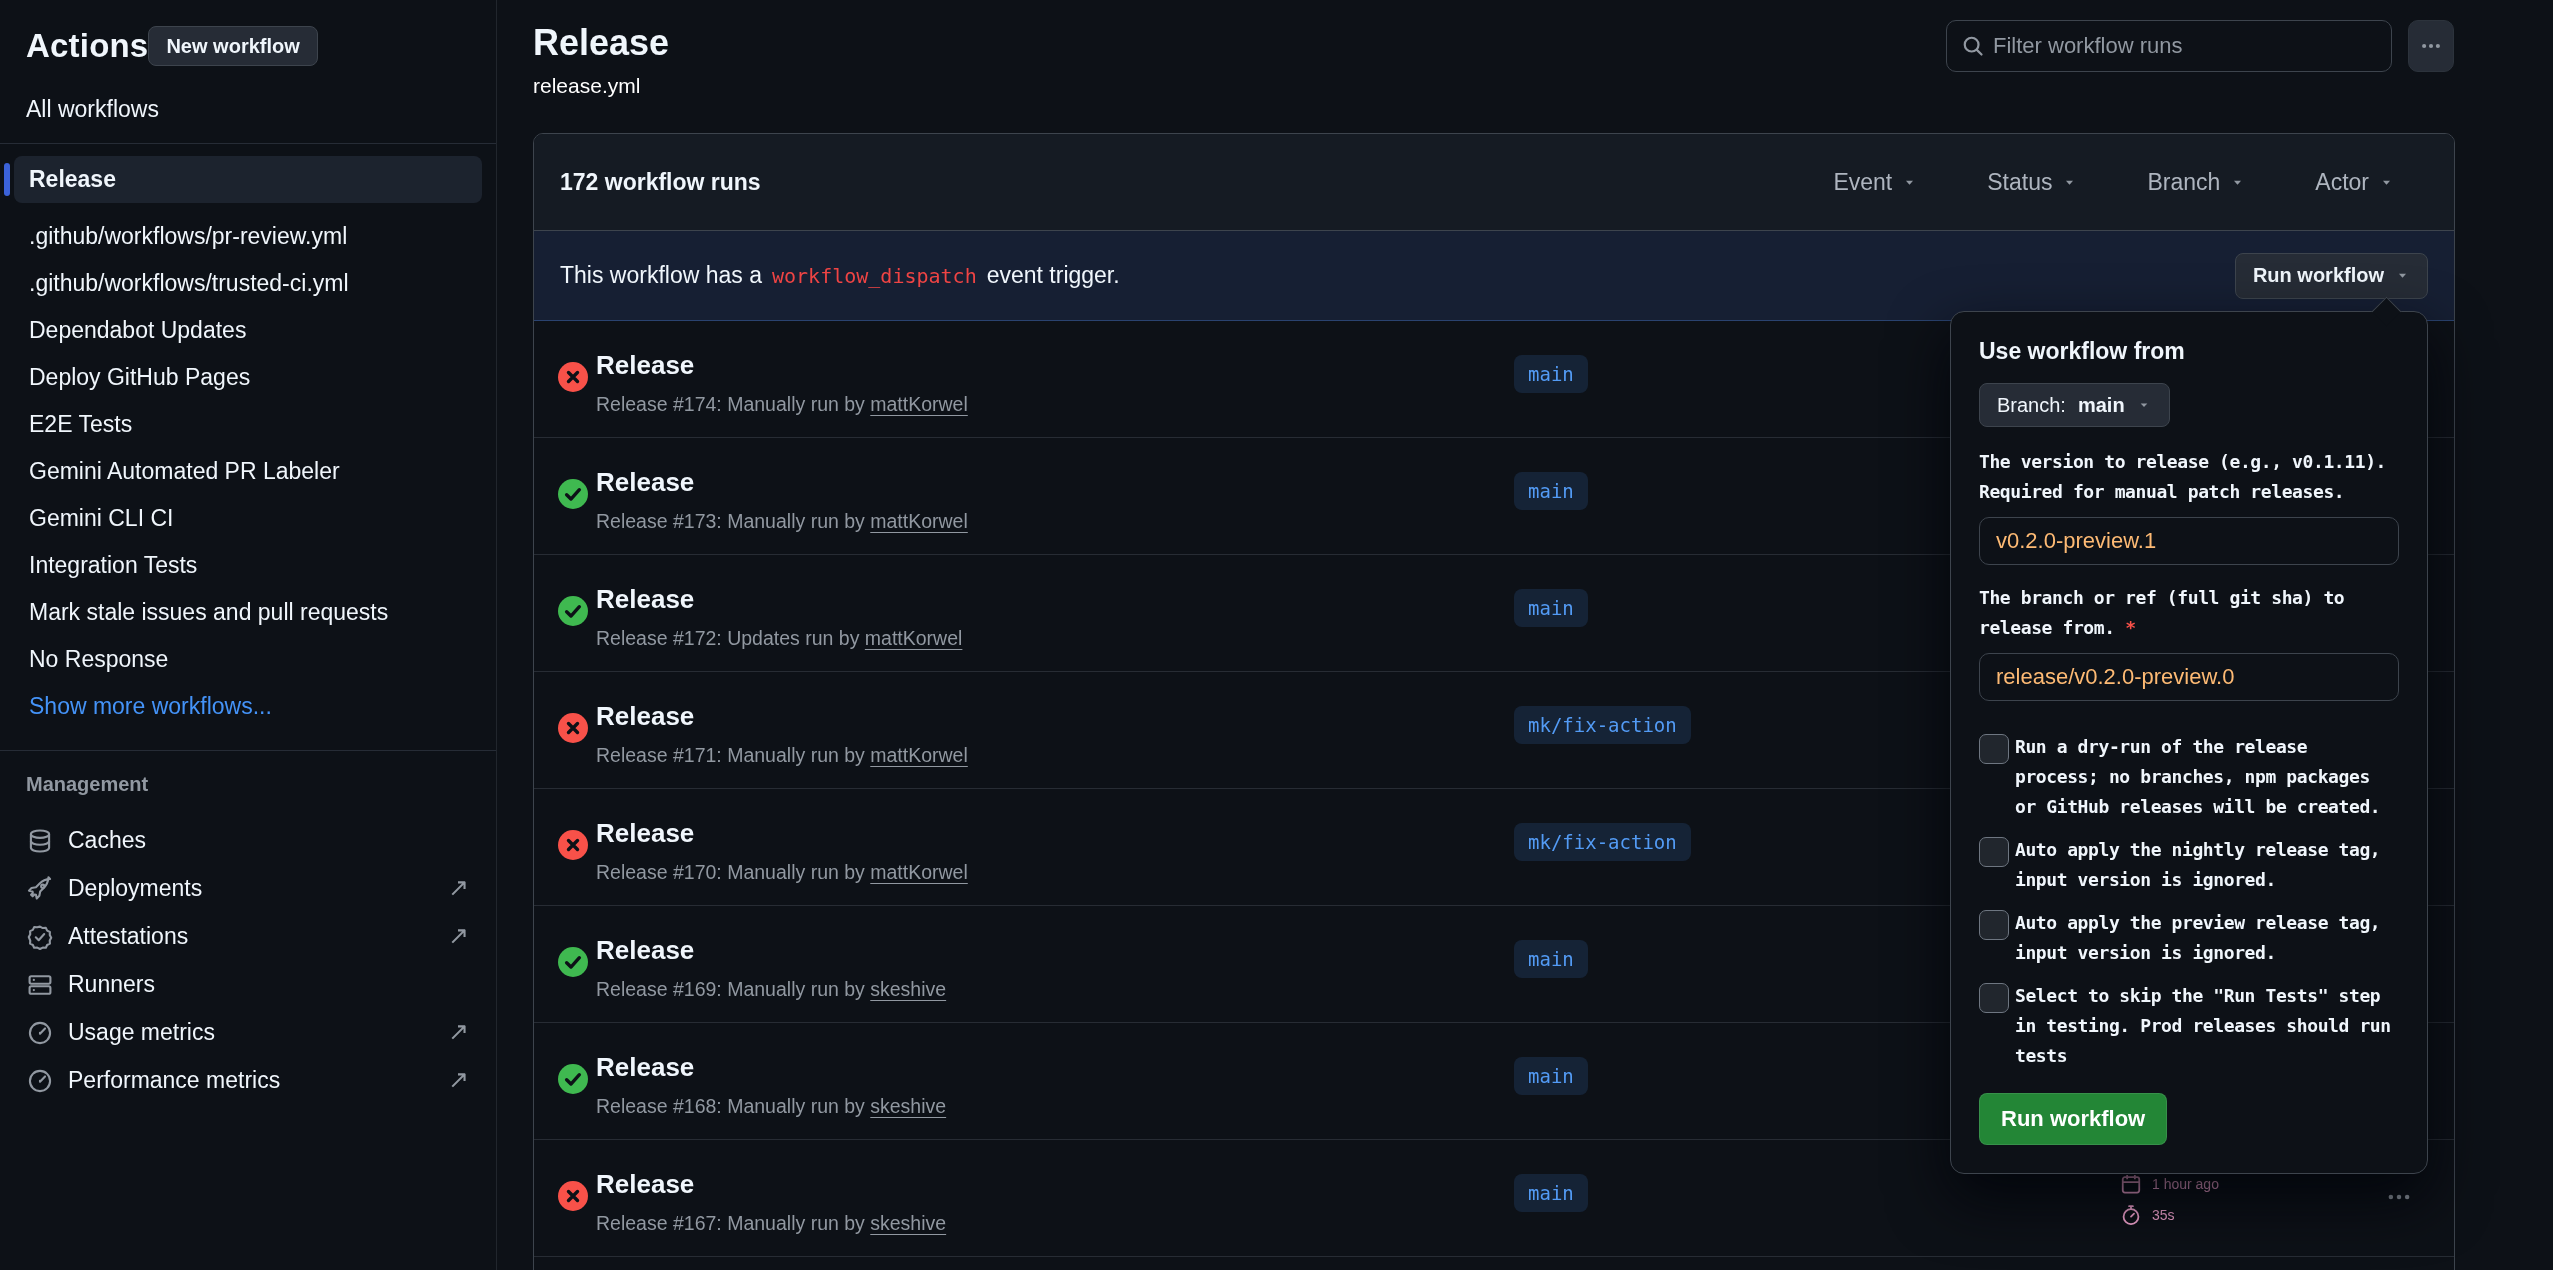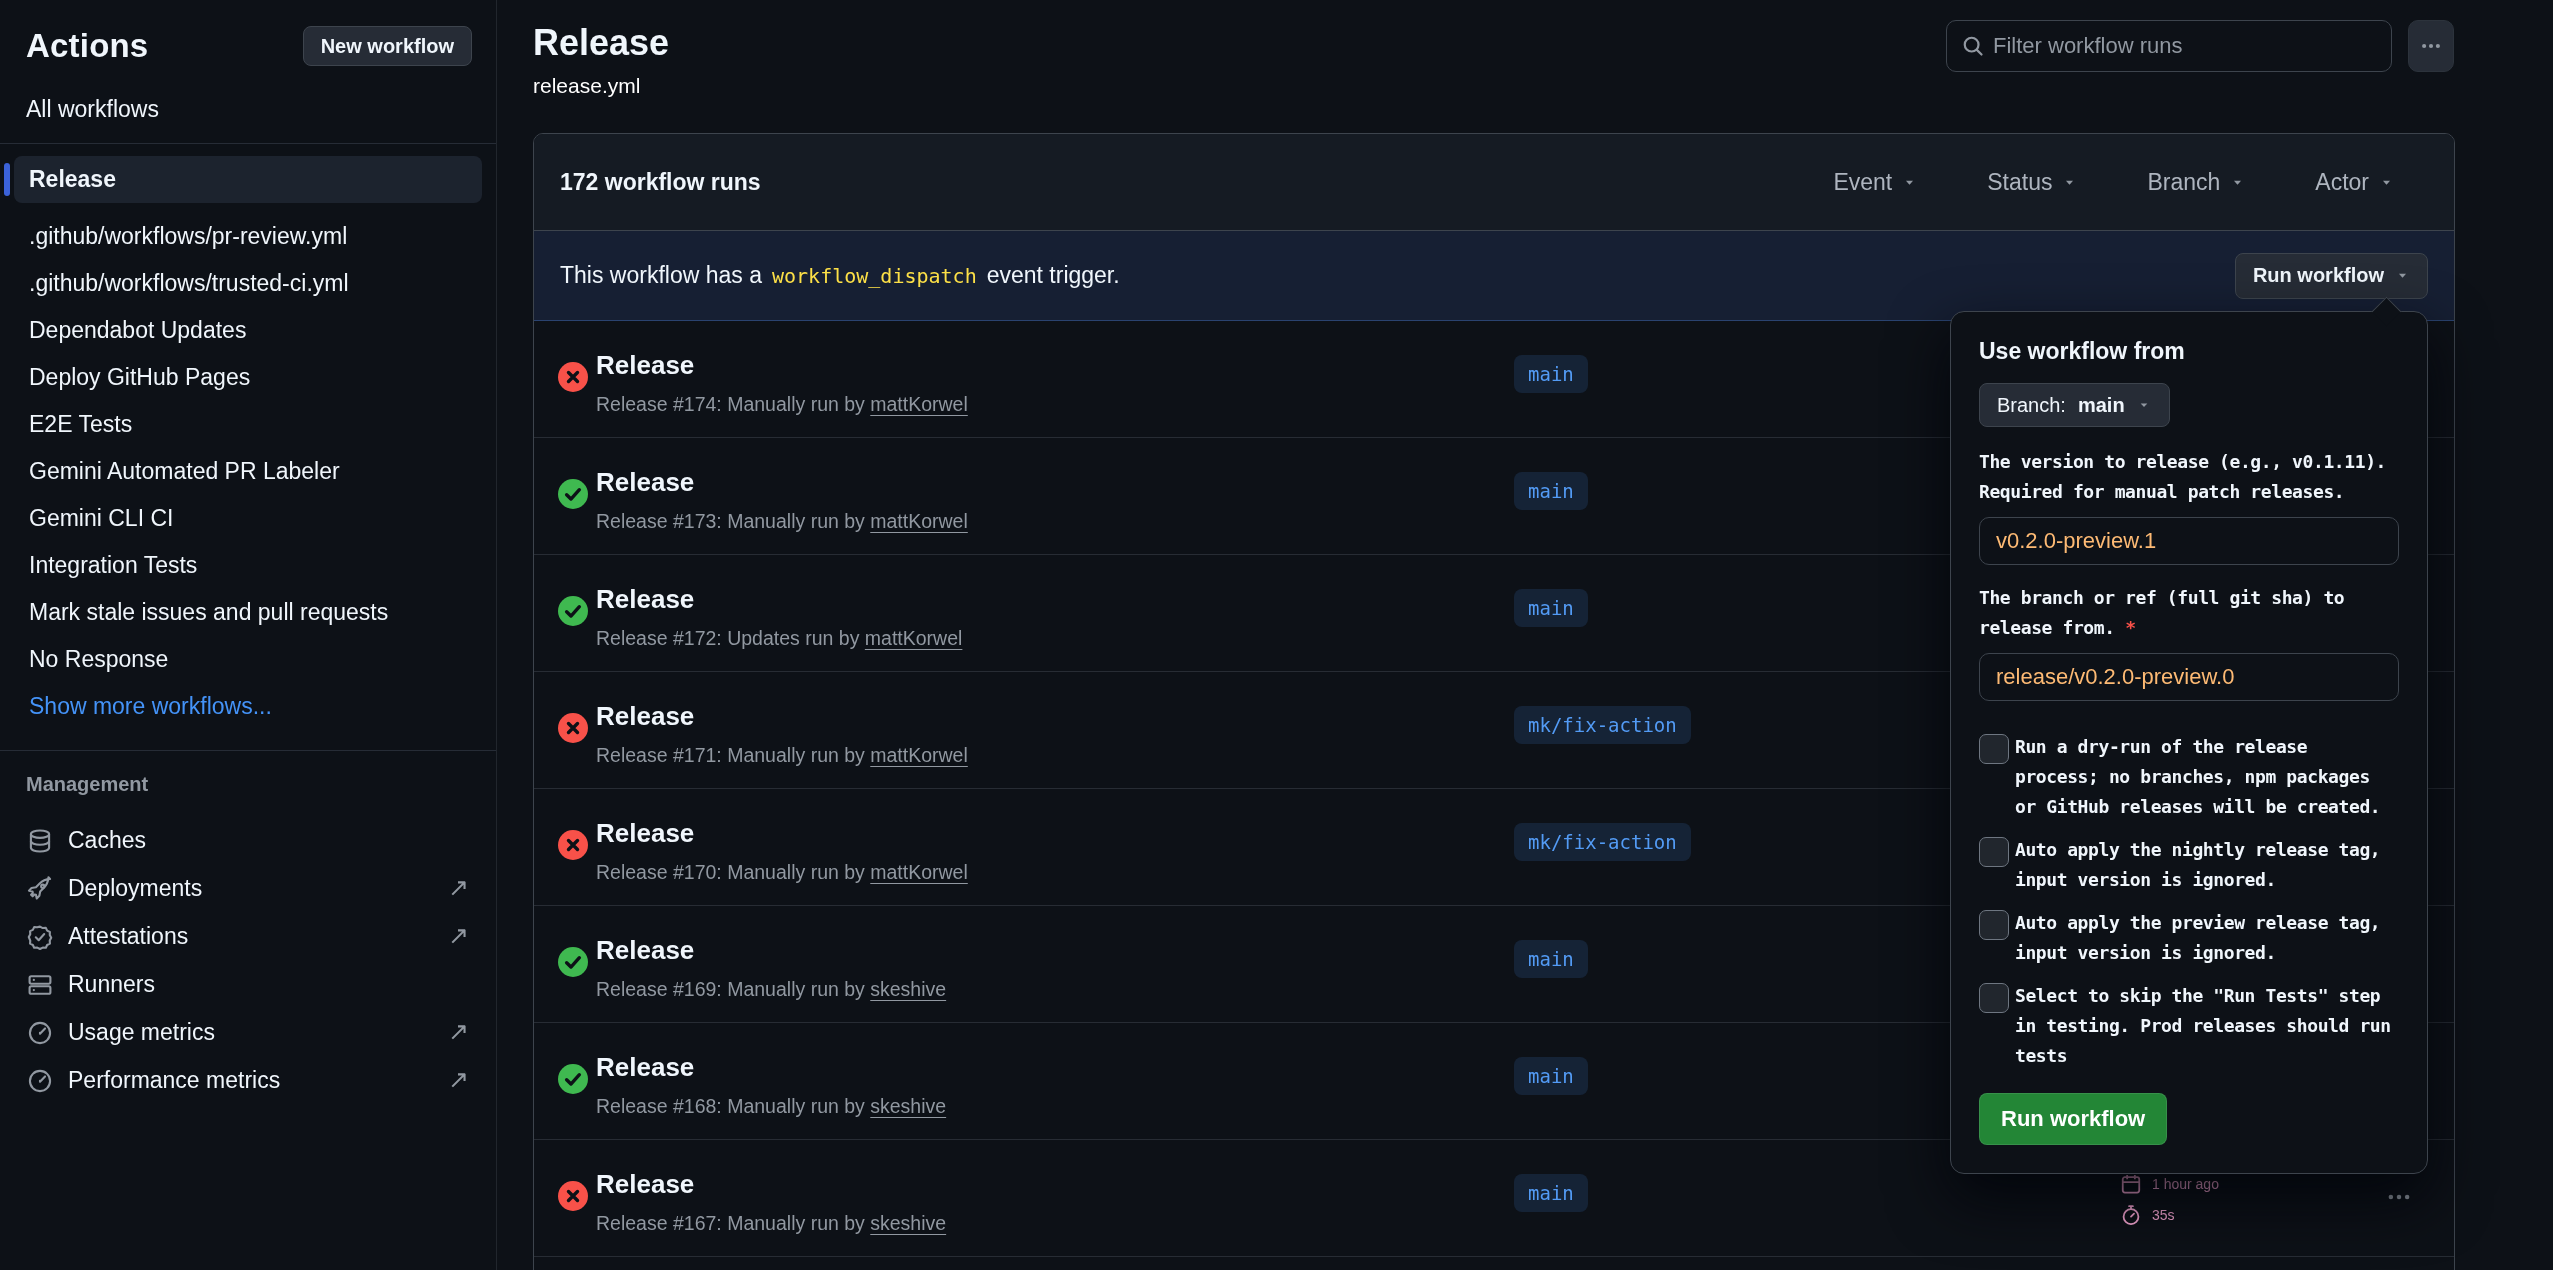--- a/index.html
+++ b/index.html
@@ -3,21 +3,21 @@
 <meta charset="utf-8">
 <style>
   html,body{margin:0;padding:0;background:#0d1117;}
   .stage{position:relative;width:2553px;height:1270px;overflow:hidden;background:#0d1117;
          color:#f0f6fc;font-family:"Liberation Sans",sans-serif;}
   a{text-decoration:none;color:inherit;cursor:pointer;}
   svg{display:block;}
 
   
   .sidebar{position:absolute;left:0;top:0;width:497px;height:1270px;border-right:1px solid #21262d;box-sizing:border-box;}
-  .sidebar-top{display:flex;align-items:center;justify-content:space-between;padding:26px 24px 0 26px;}
+  .sidebar-top{display:flex;align-items:center;justify-content:flex-start;padding:26px 24px 0 26px;}
   .sidebar-top h1{margin:0;font-size:33px;font-weight:700;letter-spacing:.2px;}
   .btn-secondary{display:inline-flex;align-items:center;background:#262c36;border:1px solid #3d444d;
     color:#f0f6fc;border-radius:8px;font-size:20px;font-weight:600;padding:0 17px;height:40px;cursor:pointer;
     font-family:"Liberation Sans",sans-serif;}
   .all-workflows{margin:30px 26px 0;font-size:23px;color:#f0f6fc;cursor:pointer;}
   .sidebar-divider{border:none;border-top:1px solid #262c36;margin:20px 0 12px;}
   .workflow-list{padding:0 14px;}
   .workflow-item{position:relative;display:flex;align-items:center;height:47px;padding:0 15px;font-size:23px;
     border-radius:8px;cursor:pointer;white-space:nowrap;}
   .workflow-item.selected{background:#1c232e;font-weight:700;margin-bottom:10px;}
@@ -48,21 +48,21 @@
     border:1px solid #3d444d;border-radius:10px;overflow:hidden;background:#0d1117;}
   .runs-head{height:97px;background:#151b23;border-bottom:1px solid #3d444d;display:flex;align-items:center;
     padding:0 26px;box-sizing:border-box;}
   .runs-count{font-size:23px;font-weight:700;}
   .filters{margin-left:auto;display:flex;gap:58px;padding-right:28px;}
   .filter-btn{display:flex;align-items:center;gap:10px;font-size:23px;color:#aeb5bf;cursor:pointer;background:none;border:none;
     font-family:"Liberation Sans",sans-serif;}
   .caret{width:15px;height:15px;color:#9198a1;}
   .banner{height:90px;background:#161f33;border-bottom:1px solid #2a4370;display:flex;align-items:center;
     padding:0 26px;box-sizing:border-box;font-size:23px;}
-  .banner code{font-family:"DejaVu Sans Mono",monospace;font-size:20px;margin:0 10px;color:#fde047;}
+  .banner code{font-family:"DejaVu Sans Mono",monospace;font-size:20px;margin:0 10px;color:#ef4444;}
   .banner .btn-secondary{margin-left:auto;height:46px;gap:11px;}
 
   .run-row{position:relative;height:116px;border-bottom:1px solid #272c34;}
   .status-icon{position:absolute;left:24px;top:41px;width:30px;height:30px;}
   .run-title{position:absolute;left:62px;top:29px;font-size:26px;font-weight:700;color:#f0f6fc;}
   .run-desc{position:absolute;left:62px;top:72px;font-size:19.5px;color:#9198a1;}
   .run-desc .actor{text-decoration:underline;text-underline-offset:4px;color:#9198a1;}
   .branch-badge{position:absolute;left:980px;top:34px;height:38px;line-height:38px;padding:0 14px;border-radius:8px;
     background:rgba(68,147,248,0.14);color:#539bf5;font-family:"DejaVu Sans Mono",monospace;font-size:19px;cursor:pointer;}
   .run-meta{position:absolute;left:1586px;top:33px;display:flex;flex-direction:column;gap:9px;color:#f9a8d4;font-size:14px;}

